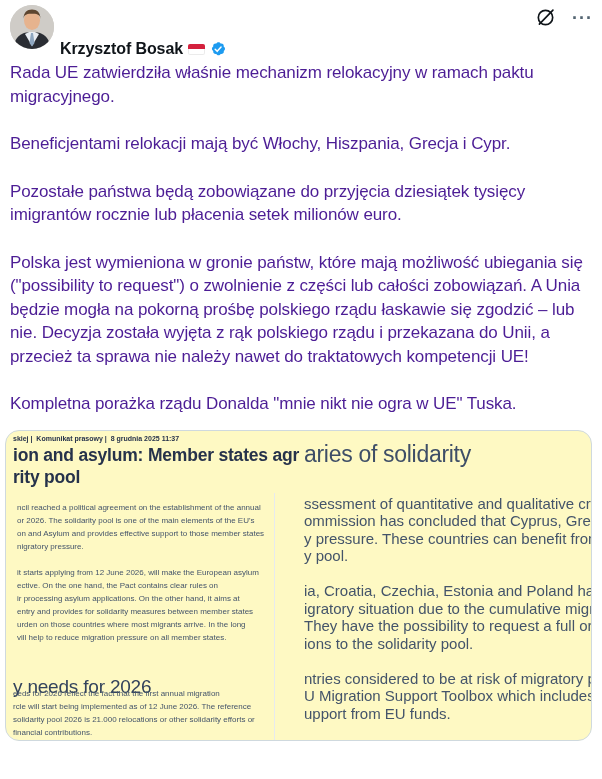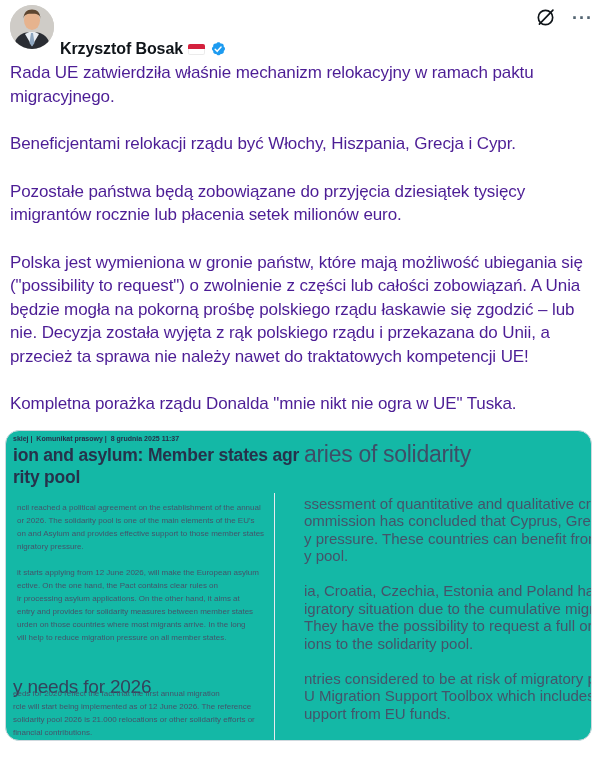--- a/index.html
+++ b/index.html
@@ -30,21 +30,21 @@
 
   
   .tweet-text { padding:3px 10px 0; }
   .tweet-text p { font-size:17px; line-height:23.5px; color:#4c1d95; margin:0 0 24px; letter-spacing:-0.1px; }
   .tweet-text p:last-child { margin-bottom:14px; }
 
   
   .embed-card {
     position:relative; margin:0 10px 13px 5px; height:311px;
     border:1px solid #cfd9de; border-radius:14px; overflow:hidden;
-    background:#14b8a6; cursor:pointer;
+    background:#fef9c3; cursor:pointer;
   }
   .embed-meta {
     position:absolute; left:7px; top:4px; font-size:7px; font-weight:700;
     color:#26324b; white-space:pre;
   }
   .embed-headline-left {
     position:absolute; left:7px; top:13px; font-size:17.5px; font-weight:700;
     line-height:22px; color:#26324b; white-space:pre; letter-spacing:-0.2px;
   }
   .left-body-1 {
@@ -104,21 +104,21 @@
       </svg>
     </button>
     <button class="icon-btn" aria-label="More">
       <span class="more-dots">···</span>
     </button>
   </div>
 </div>
 
 <div class="tweet-text">
   <p>Rada UE zatwierdziła właśnie mechanizm relokacyjny w ramach paktu migracyjnego.</p>
-  <p>Beneficjentami relokacji rządu być Włochy, Hiszpania, Grecja i Cypr.</p>
+  <p>Beneficjentami relokacji mają być Włochy, Hiszpania, Grecja i Cypr.</p>
   <p>Pozostałe państwa będą zobowiązane do przyjęcia dziesiątek tysięcy imigrantów rocznie lub płacenia setek milionów euro.</p>
   <p>Polska jest wymieniona w gronie państw, które mają możliwość ubiegania się ("possibility to request") o zwolnienie z części lub całości zobowiązań. A Unia będzie mogła na pokorną prośbę polskiego rządu łaskawie się zgodzić – lub nie. Decyzja została wyjęta z rąk polskiego rządu i przekazana do Unii, a przecież ta sprawa nie należy nawet do traktatowych kompetencji UE!</p>
   <p>Kompletna porażka rządu Donalda "mnie nikt nie ogra w UE" Tuska.</p>
 </div>
 
 <div class="embed-card">
   <div class="embed-meta">skiej |  Komunikat prasowy |  8 grudnia 2025 11:37</div>
 
   <div class="embed-headline-left">ion and asylum: Member states agr
 rity pool</div>

